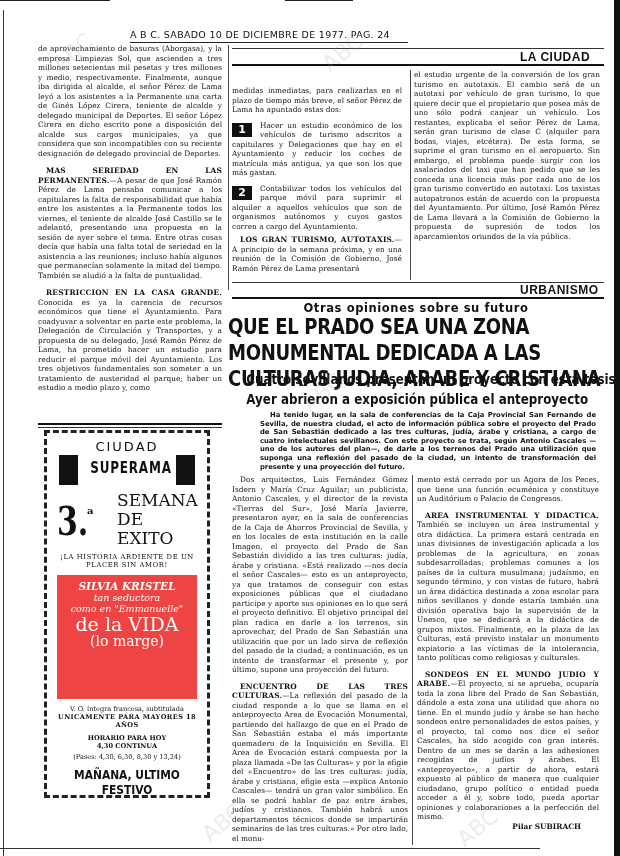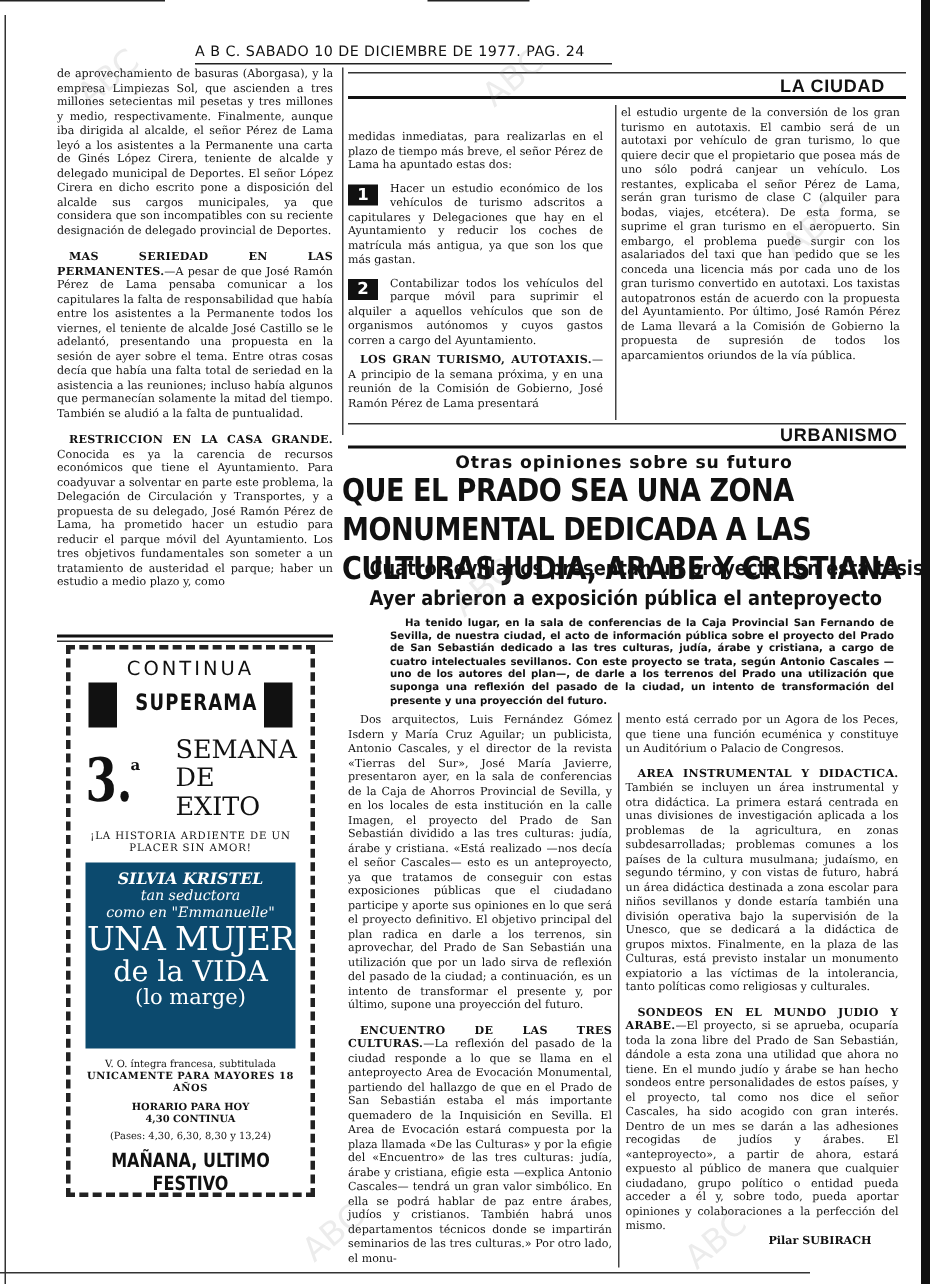--- a/index.html
+++ b/index.html
@@ -30,21 +30,21 @@
   .lead p { margin:0; text-indent:10px; }
   .ad { left:44px; top:430px; width:160px; height:362px; border:3px dashed #222; background:#fff; }
   .ad-inner { position:absolute; left:0; top:0; width:100%; height:100%; }
   .ad-brand { position:absolute; left:0; top:6px; width:160px; text-align:center; font-family:"DejaVu Sans", sans-serif; font-size:13px; letter-spacing:2px; }
   .ad-super { position:absolute; left:12px; top:22px; width:136px; height:30px; background:linear-gradient(90deg,#111 0,#111 14%,#fff 14%,#fff 86%,#111 86%); }
   .ad-super span { position:absolute; left:22px; top:4px; width:92px; text-align:center; font-family:"DejaVu Sans", sans-serif; font-weight:bold; font-size:15px; letter-spacing:1px; transform:scaleX(0.8); }
   .ad-num { position:absolute; left:10px; top:68px; font-family:"DejaVu Serif", serif; font-weight:bold; font-size:40px; line-height:40px; transform:scaleX(0.75); transform-origin:left top; }
   .ad-sup { position:absolute; left:40px; top:72px; font-size:10px; font-weight:bold; }
   .ad-week { position:absolute; left:70px; top:58px; font-family:"DejaVu Serif", serif; font-size:17px; line-height:19px; }
   .ad-tag { position:absolute; left:4px; top:120px; width:152px; text-align:center; font-size:6.8px; line-height:8px; letter-spacing:0.6px; }
-  .ad-black { position:absolute; left:10px; top:142px; width:140px; height:124px; background:#0c4a6e; color:#fff; text-align:center; }
+  .ad-black { position:absolute; left:10px; top:142px; width:140px; height:124px; background:#ef4444; color:#fff; text-align:center; }
   .ad-black .star { font-style:italic; font-weight:bold; font-size:10.5px; line-height:12px; margin-top:5px; }
   .ad-black .sub1 { font-style:italic; font-size:9.5px; line-height:11px; }
   .ad-black .title1 { font-family:"DejaVu Serif", serif; font-size:22px; line-height:22px; margin-top:2px; letter-spacing:-0.5px; }
   .ad-black .title2 { font-family:"DejaVu Serif", serif; font-size:19px; line-height:20px; }
   .ad-black .title3 { font-family:"DejaVu Serif", serif; font-size:14px; line-height:15px; }
   .ad-info { position:absolute; left:4px; top:272px; width:152px; text-align:center; font-size:6.6px; line-height:8.2px; }
   .ad-closing { position:absolute; left:0; top:334px; width:160px; text-align:center; font-family:"DejaVu Sans", sans-serif; font-weight:bold; font-size:13px; transform:scaleX(0.82); }
   .sig { text-align:right; font-weight:bold; padding-right:18px; }
   .watermark { position:absolute; font-family:"DejaVu Sans", sans-serif; font-size:22px; color:rgba(150,150,150,0.18); transform:rotate(-40deg); pointer-events:none; }
 </style>
@@ -64,37 +64,36 @@
   <p style="text-indent:0">de aprovechamiento de basuras (Aborgasa), y la empresa Limpiezas Sol, que ascienden a tres millones setecientas mil pesetas y tres millones y medio, respectivamente. Finalmente, aunque iba dirigida al alcalde, el señor Pérez de Lama leyó a los asistentes a la Permanente una carta de Ginés López Cirera, teniente de alcalde y delegado municipal de Deportes. El señor López Cirera en dicho escrito pone a disposición del alcalde sus cargos municipales, ya que considera que son incompatibles con su reciente designación de delegado provincial de Deportes.</p>
   <p style="margin-top:8px"><span class="sub">MAS SERIEDAD EN LAS PERMANENTES.</span><span>—A pesar de que José Ramón Pérez de Lama pensaba comunicar a los capitulares la falta de responsabilidad que había entre los asistentes a la Permanente todos los viernes, el teniente de alcalde José Castillo se le adelantó, presentando una propuesta en la sesión de ayer sobre el tema. Entre otras cosas decía que había una falta total de seriedad en la asistencia a las reuniones; incluso había algunos que permanecían solamente la mitad del tiempo. También se aludió a la falta de puntualidad.</span></p>
   <p style="margin-top:8px"><span class="sub">RESTRICCION EN LA CASA GRANDE.</span> <span>Conocida es ya la carencia de recursos económicos que tiene el Ayuntamiento. Para coadyuvar a solventar en parte este problema, la Delegación de Circulación y Transportes, y a propuesta de su delegado, José Ramón Pérez de Lama, ha prometido hacer un estudio para reducir el parque móvil del Ayuntamiento. Los tres objetivos fundamentales son someter a un tratamiento de austeridad el parque; haber un estudio a medio plazo y, como</span></p>
 </div>
 
 <div class="abs hrule" style="left:38px;top:423px;width:184px;"></div>
 <div class="abs hrule-thin" style="left:38px;top:427px;width:184px;"></div>
 
 <div class="abs ad">
   <div class="ad-inner">
-    <div class="ad-brand">CONTINUA</div>
+    <div class="ad-brand">CIUDAD</div>
     <div class="ad-super">
         <span>SUPERAMA</span>
       </div>
     <div class="ad-num">3.</div>
     <div class="ad-sup">a</div>
     <div class="ad-week">
       <div>SEMANA</div>
       <div>DE</div>
       <div>EXITO</div>
     </div>
     <div class="ad-tag">¡LA HISTORIA ARDIENTE DE UN PLACER SIN AMOR!</div>
     <div class="ad-black">
       <div class="star">SILVIA KRISTEL</div>
       <div class="sub1">tan seductora</div>
       <div class="sub1">como en "Emmanuelle"</div>
-      <div class="title1">UNA MUJER</div>
       <div class="title2">de la VIDA</div>
       <div class="title3">(lo marge)</div>
     </div>
     <div class="ad-info">
       <div>V. O. íntegra francesa, subtitulada</div>
       <div style="font-weight:bold;letter-spacing:0.4px">UNICAMENTE PARA MAYORES 18 AÑOS</div>
       <div style="font-weight:bold;margin-top:4px">HORARIO PARA HOY</div>
       <div style="font-weight:bold">4,30 CONTINUA</div>
       <div style="margin-top:3px">(Pases: 4,30, 6,30, 8,30 y 13,24)</div>
     </div>

